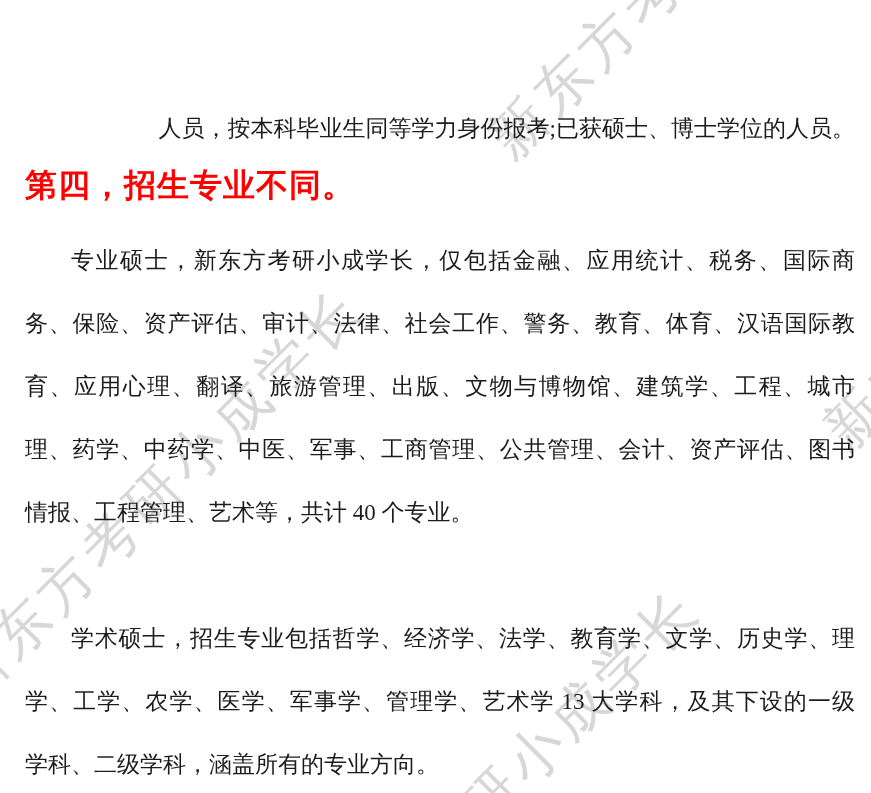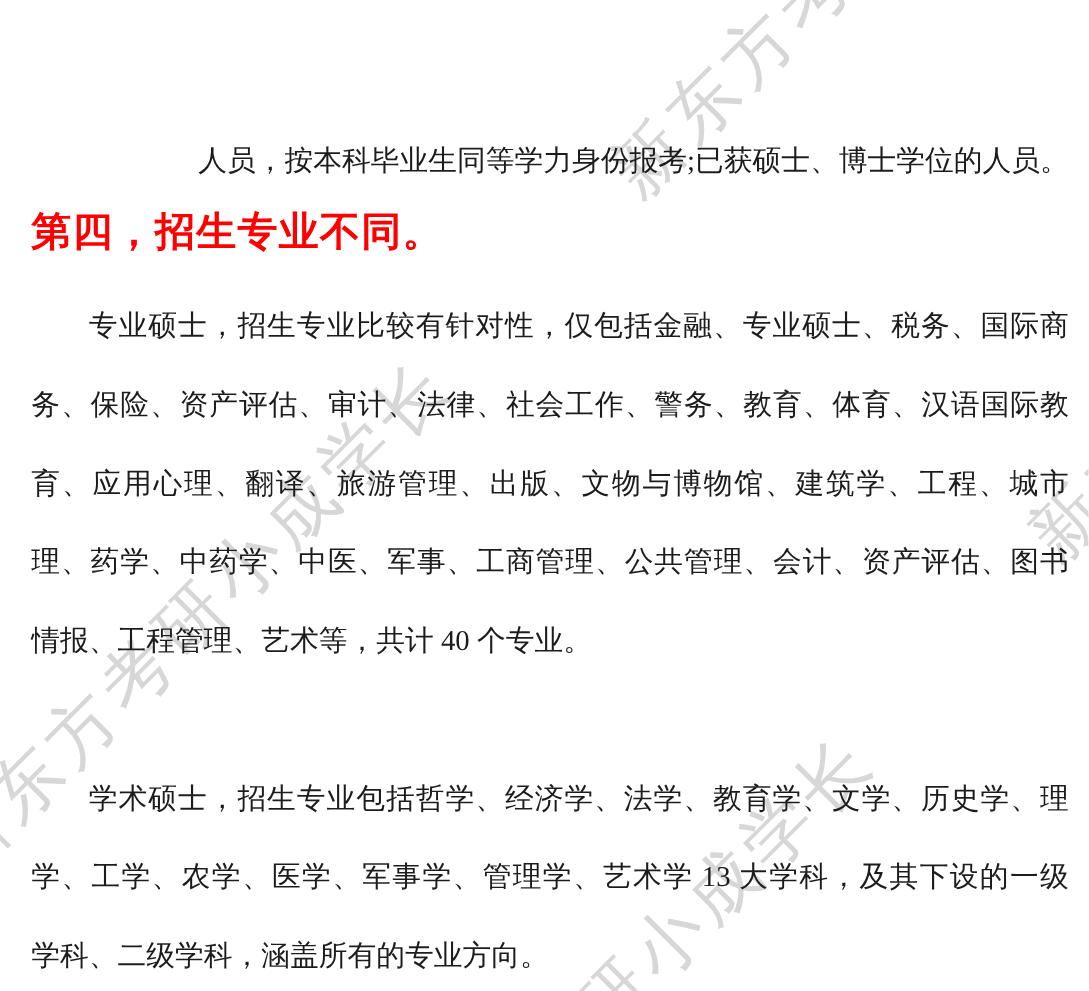--- a/index.html
+++ b/index.html
@@ -96,21 +96,21 @@
   <div class="wm" id="wm-bottom">新东方考研小成学长</div>
   <div class="wm" id="wm-right-edge">新东方考研小成学长</div>
 
   <div id="doc">
 
     <div id="intro-line" class="body-text">人员，按本科毕业生同等学力身份报考;已获硕士、博士学位的人员。</div>
 
     <div id="heading-line">第四，招生专业不同。</div>
 
     <div id="para1">
-      <div class="line fill indent body-text">专业硕士，招生专业比较有针对性，仅包括金融、专业硕士、税务、国际商</div>
+      <div class="line fill indent body-text">专业硕士，新东方考研小成学长，仅包括金融、应用统计、税务、国际商</div>
       <div class="line fill body-text">务、保险、资产评估、审计、法律、社会工作、警务、教育、体育、汉语国际教</div>
       <div class="line fill body-text">育、应用心理、翻译、旅游管理、出版、文物与博物馆、建筑学、工程、城市</div>
       <div class="line fill body-text">理、药学、中药学、中医、军事、工商管理、公共管理、会计、资产评估、图书</div>
       <div class="line left body-text">情报、工程管理、艺术等，共计 40 个专业。</div>
     </div>
 
     <div id="para2">
       <div class="line fill indent body-text">学术硕士，招生专业包括哲学、经济学、法学、教育学、文学、历史学、理</div>
       <div class="line fill body-text">学、工学、农学、医学、军事学、管理学、艺术学 13 大学科，及其下设的一级</div>
       <div class="line left body-text">学科、二级学科，涵盖所有的专业方向。</div>

